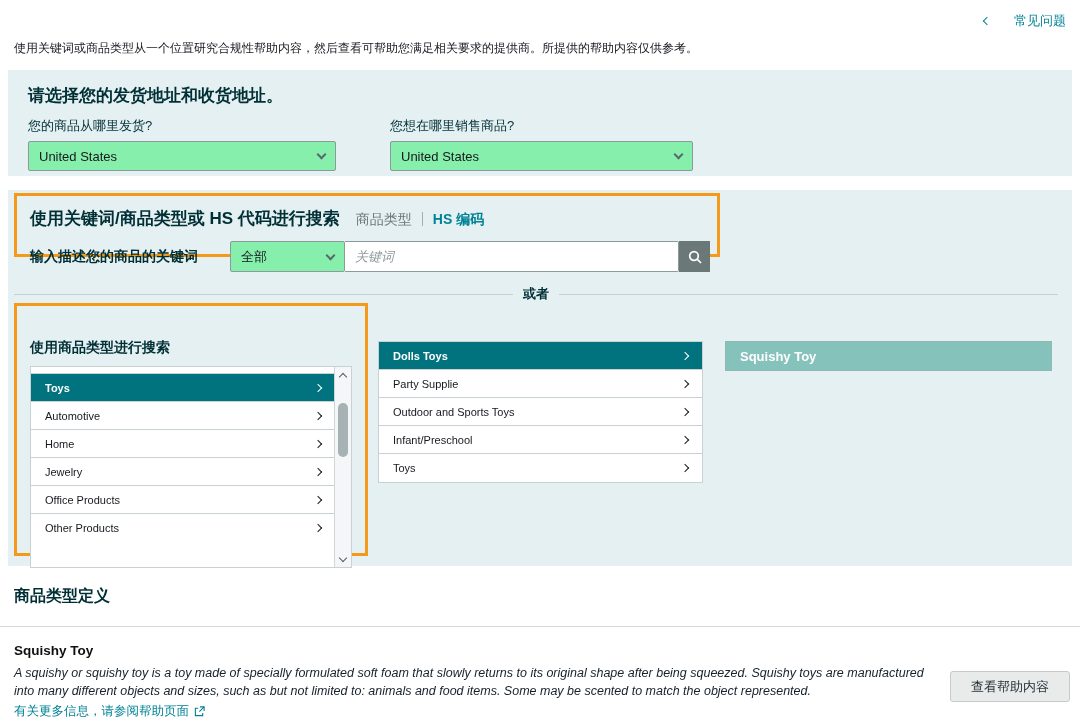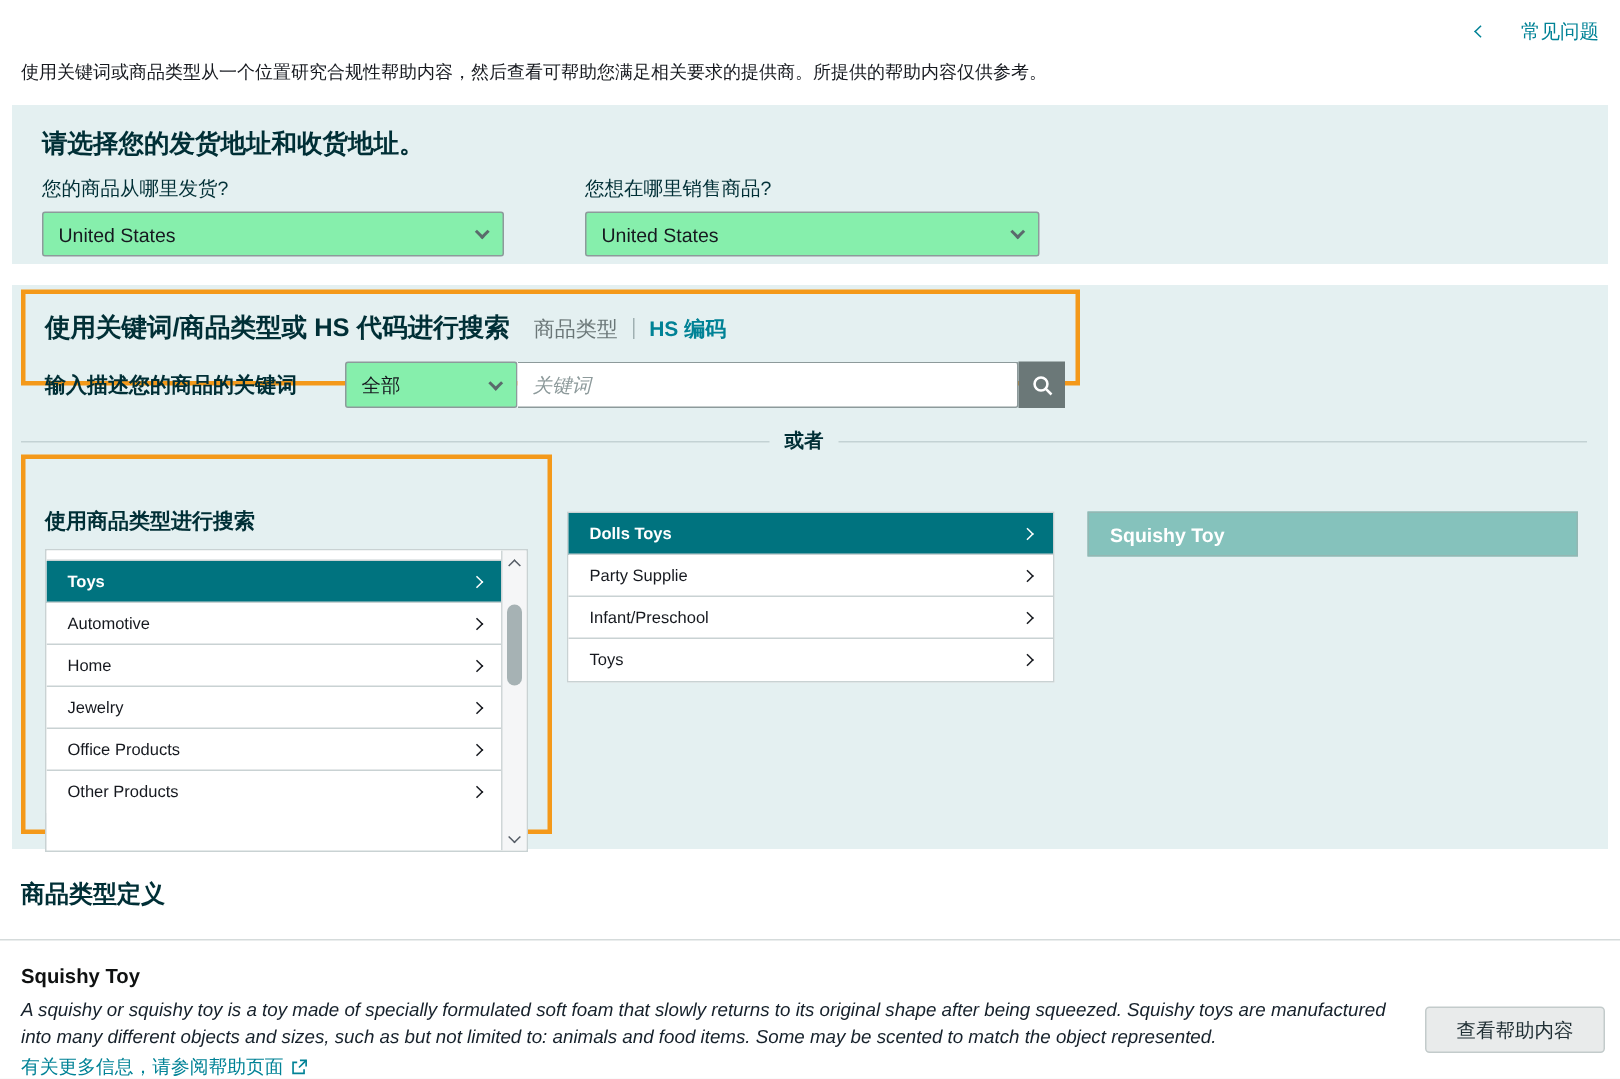--- a/index.html
+++ b/index.html
@@ -214,20 +214,24 @@
   <div class="list-level2">
     <div class="cat-row selected">
       <span>Dolls Toys</span>
       <span class="chev right thin"></span>
     </div>
     <div class="cat-row">
       <span>Party Supplie</span>
       <span class="chev right thin"></span>
     </div>
     <div class="cat-row">
+      <span>Outdoor and Sports Toys</span>
+      <span class="chev right thin"></span>
+    </div>
+    <div class="cat-row">
       <span>Infant/Preschool</span>
       <span class="chev right thin"></span>
     </div>
     <div class="cat-row">
       <span>Toys</span>
       <span class="chev right thin"></span>
     </div>
   </div>
 
   <div class="list-level3">

